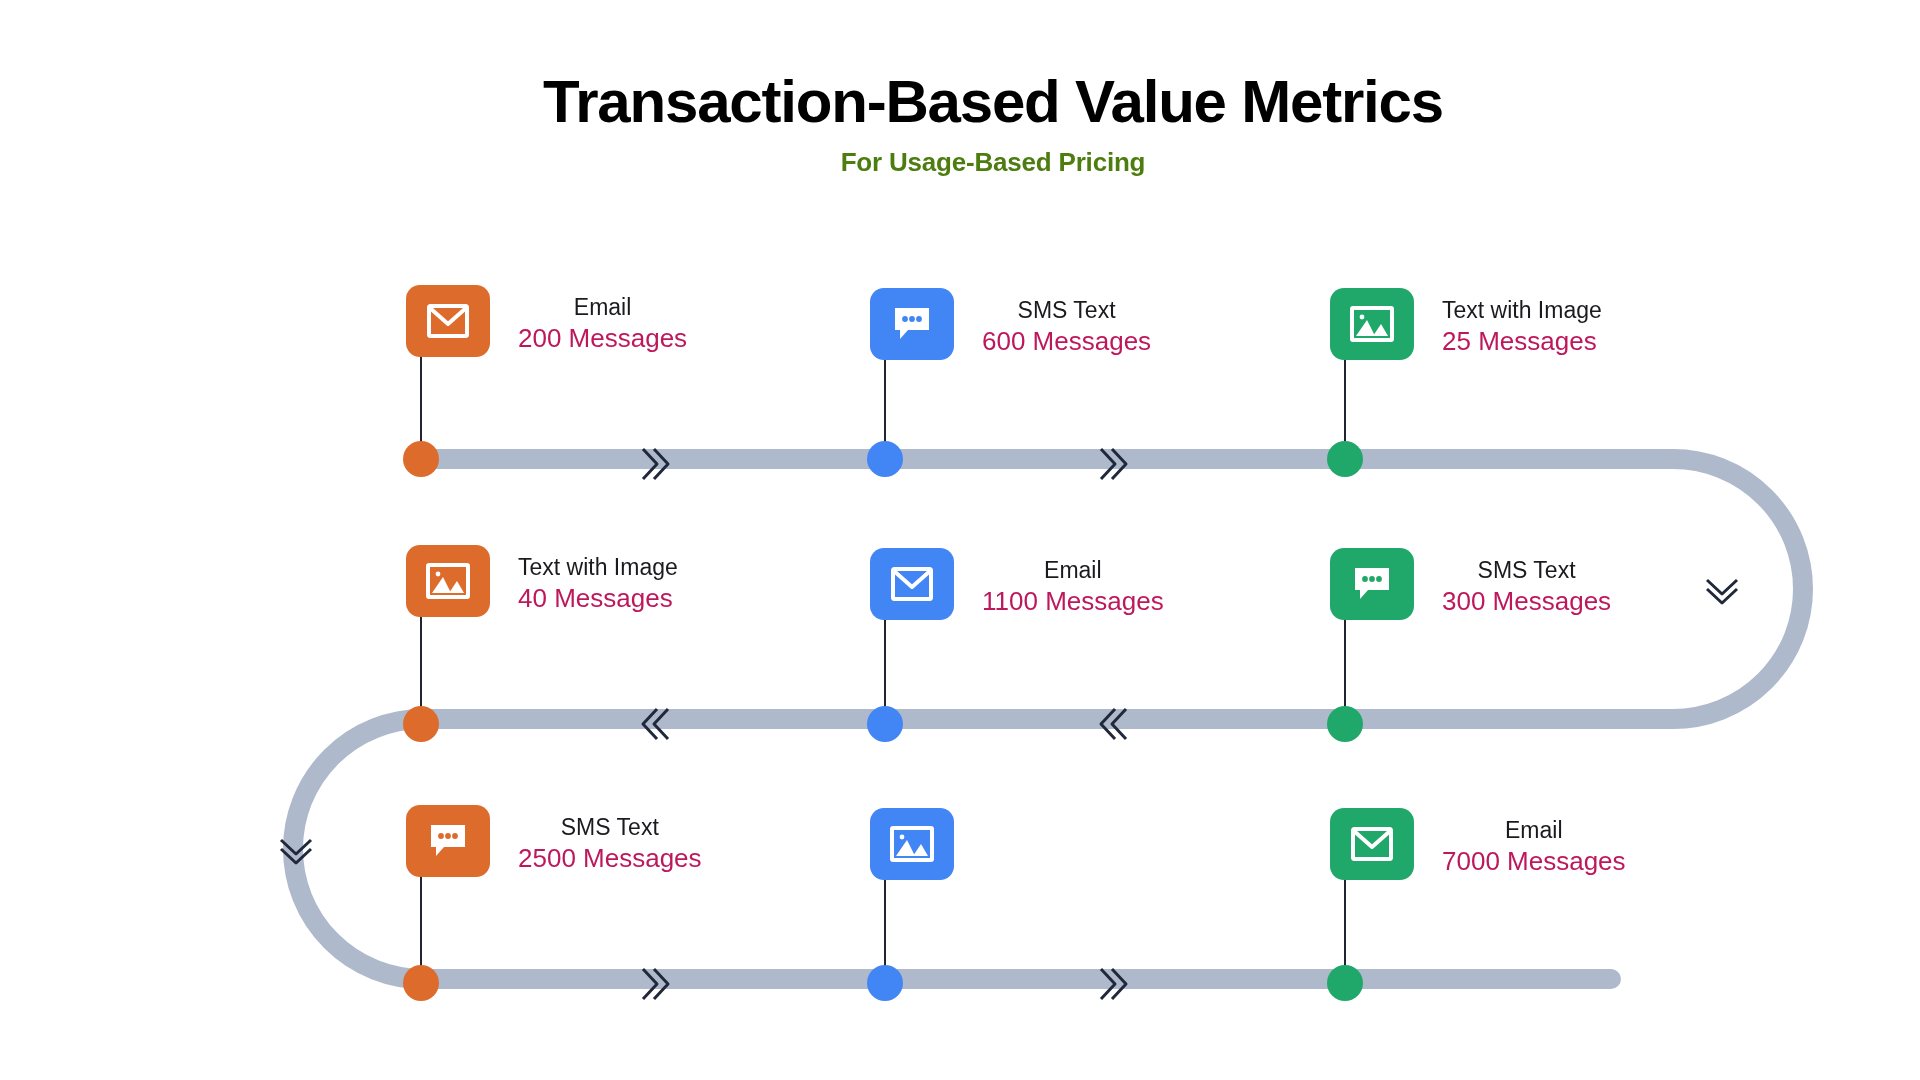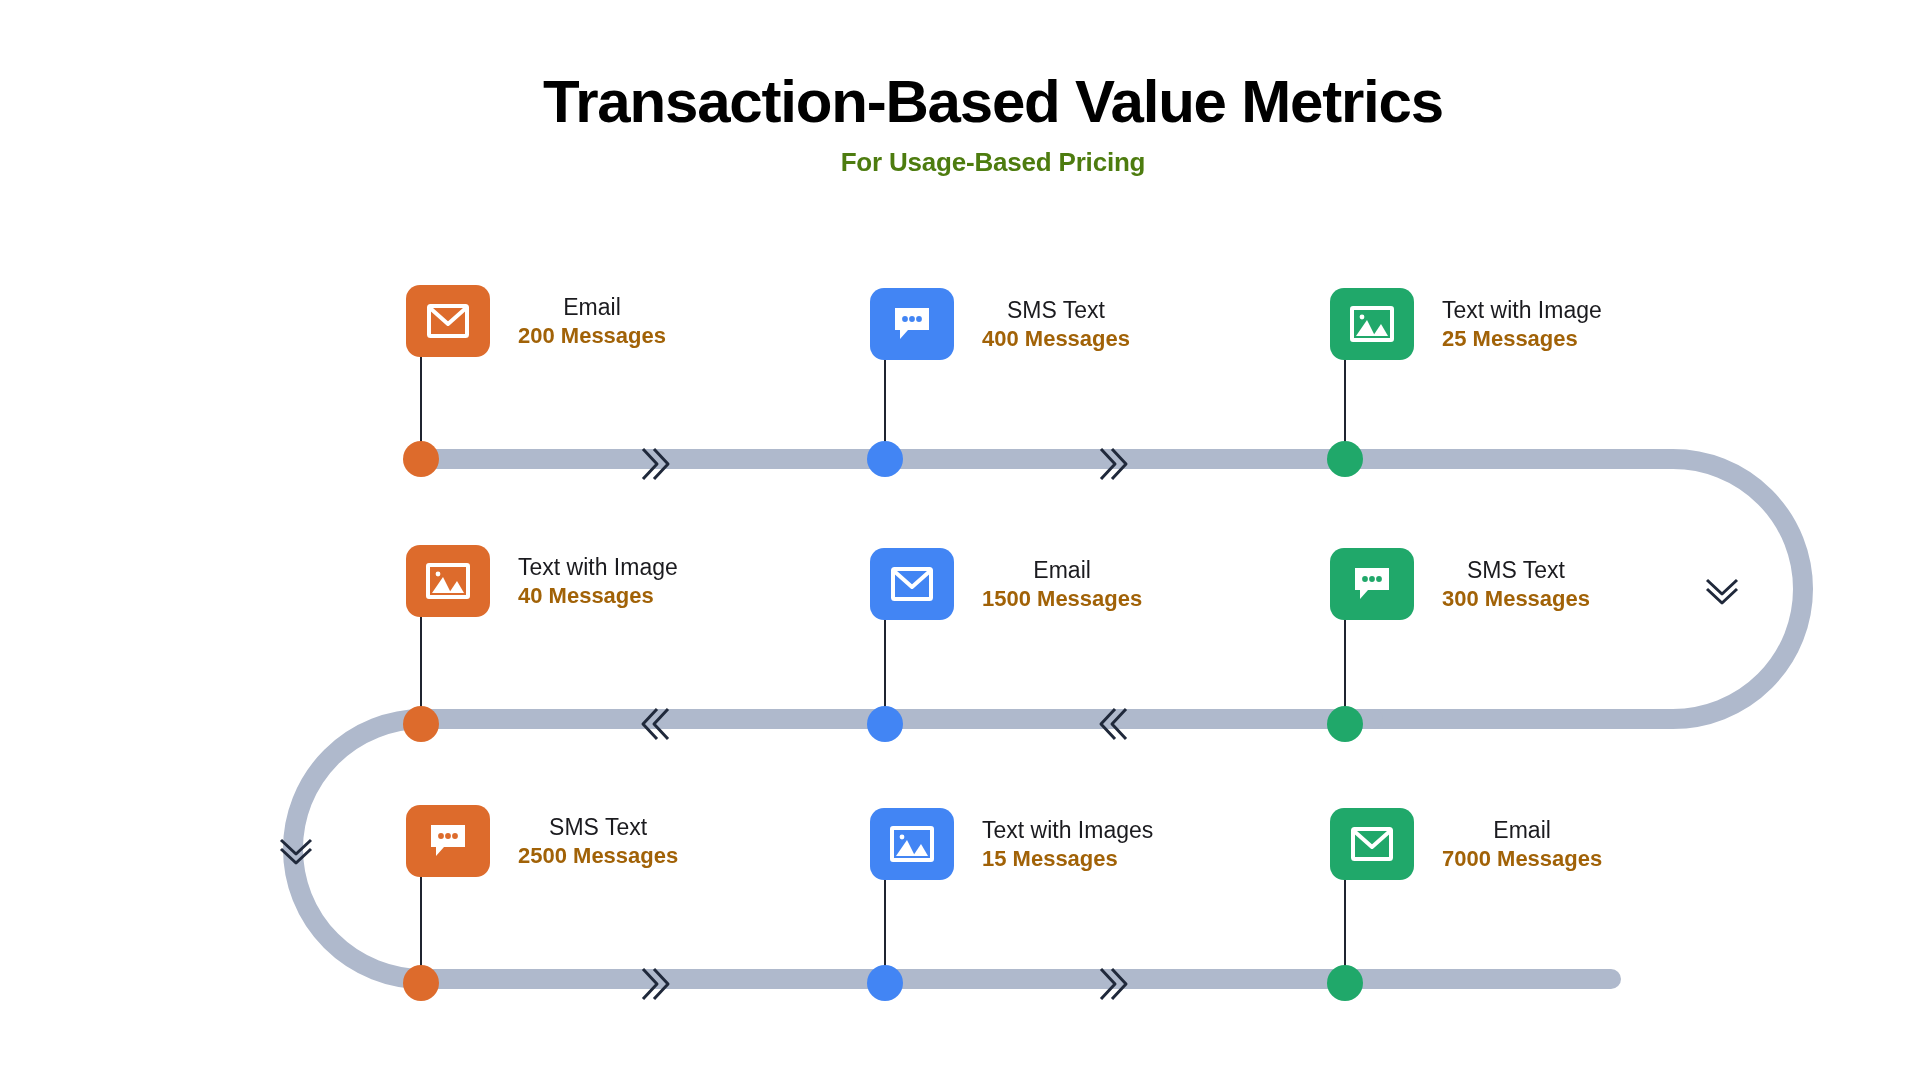--- a/index.html
+++ b/index.html
@@ -96,24 +96,24 @@
     white-space: nowrap;
   }
   .label-title {
     font-size: 23px;
     color: #1b1b1f;
     line-height: 1.28;
     font-weight: 400;
     text-align: center;
   }
   .label-sub {
-    font-size: 22px;
-    color: #a16207;
+    font-size: 26px;
+    color: #be185d;
     line-height: 1.28;
-    font-weight: 700;
+    font-weight: 400;
   }
 </style>
 </head>
 <body>
 
 <div id="stage">
 
   <div id="header">
     <div id="title">Transaction-Based Value Metrics</div>
     <div id="subtitle">For Usage-Based Pricing</div>
@@ -206,21 +206,21 @@
     <div class="tile" style="background:#4285F4;">
       <svg width="42" height="38" viewBox="0 0 42 38">
         <path d="M 4 3 H 38 V 25 H 17 L 9 34 V 25 H 4 Z" fill="#ffffff"></path>
         <circle cx="14" cy="14" r="2.9" fill="#4285F4"></circle>
         <circle cx="21" cy="14" r="2.9" fill="#4285F4"></circle>
         <circle cx="28" cy="14" r="2.9" fill="#4285F4"></circle>
       </svg>
     </div>
     <div class="labels">
       <div class="label-title">SMS Text</div>
-      <div class="label-sub">400 Messages</div>
+      <div class="label-sub">600 Messages</div>
     </div>
   </div>
 
   <div class="item" style="left:1297px; top:288px;">
     <div class="tile" style="background:#20A86A;">
       <svg width="44" height="36" viewBox="0 0 44 36">
         <rect x="2" y="2" width="40" height="32" rx="1" fill="none" stroke="#ffffff" stroke-width="4"></rect>
         <circle cx="12" cy="11" r="2.4" fill="#ffffff"></circle>
         <path d="M 6 30 L 17 14 L 25 30 Z" fill="#ffffff"></path>
         <path d="M 23 30 L 31 18 L 38 30 Z" fill="#ffffff"></path>
@@ -249,21 +249,21 @@
 
   <div class="item" style="left:837px; top:548px;">
     <div class="tile" style="background:#4285F4;">
       <svg width="42" height="34" viewBox="0 0 42 34">
         <rect x="2" y="2" width="38" height="30" rx="1.5" fill="none" stroke="#ffffff" stroke-width="4"></rect>
         <path d="M 3 4 L 21 20 L 39 4" fill="none" stroke="#ffffff" stroke-width="4" stroke-linejoin="round"></path>
       </svg>
     </div>
     <div class="labels">
       <div class="label-title">Email</div>
-      <div class="label-sub">1500 Messages</div>
+      <div class="label-sub">1100 Messages</div>
     </div>
   </div>
 
   <div class="item" style="left:1297px; top:548px;">
     <div class="tile" style="background:#20A86A;">
       <svg width="42" height="38" viewBox="0 0 42 38">
         <path d="M 4 3 H 38 V 25 H 17 L 9 34 V 25 H 4 Z" fill="#ffffff"></path>
         <circle cx="14" cy="14" r="2.9" fill="#20A86A"></circle>
         <circle cx="21" cy="14" r="2.9" fill="#20A86A"></circle>
         <circle cx="28" cy="14" r="2.9" fill="#20A86A"></circle>
@@ -292,24 +292,20 @@
 
   <div class="item" style="left:837px; top:808px;">
     <div class="tile" style="background:#4285F4;">
       <svg width="44" height="36" viewBox="0 0 44 36">
         <rect x="2" y="2" width="40" height="32" rx="1" fill="none" stroke="#ffffff" stroke-width="4"></rect>
         <circle cx="12" cy="11" r="2.4" fill="#ffffff"></circle>
         <path d="M 6 30 L 17 14 L 25 30 Z" fill="#ffffff"></path>
         <path d="M 23 30 L 31 18 L 38 30 Z" fill="#ffffff"></path>
       </svg>
     </div>
-    <div class="labels">
-      <div class="label-title">Text with Images</div>
-      <div class="label-sub">15 Messages</div>
-    </div>
   </div>
 
   <div class="item" style="left:1297px; top:808px;">
     <div class="tile" style="background:#20A86A;">
       <svg width="42" height="34" viewBox="0 0 42 34">
         <rect x="2" y="2" width="38" height="30" rx="1.5" fill="none" stroke="#ffffff" stroke-width="4"></rect>
         <path d="M 3 4 L 21 20 L 39 4" fill="none" stroke="#ffffff" stroke-width="4" stroke-linejoin="round"></path>
       </svg>
     </div>
     <div class="labels">

